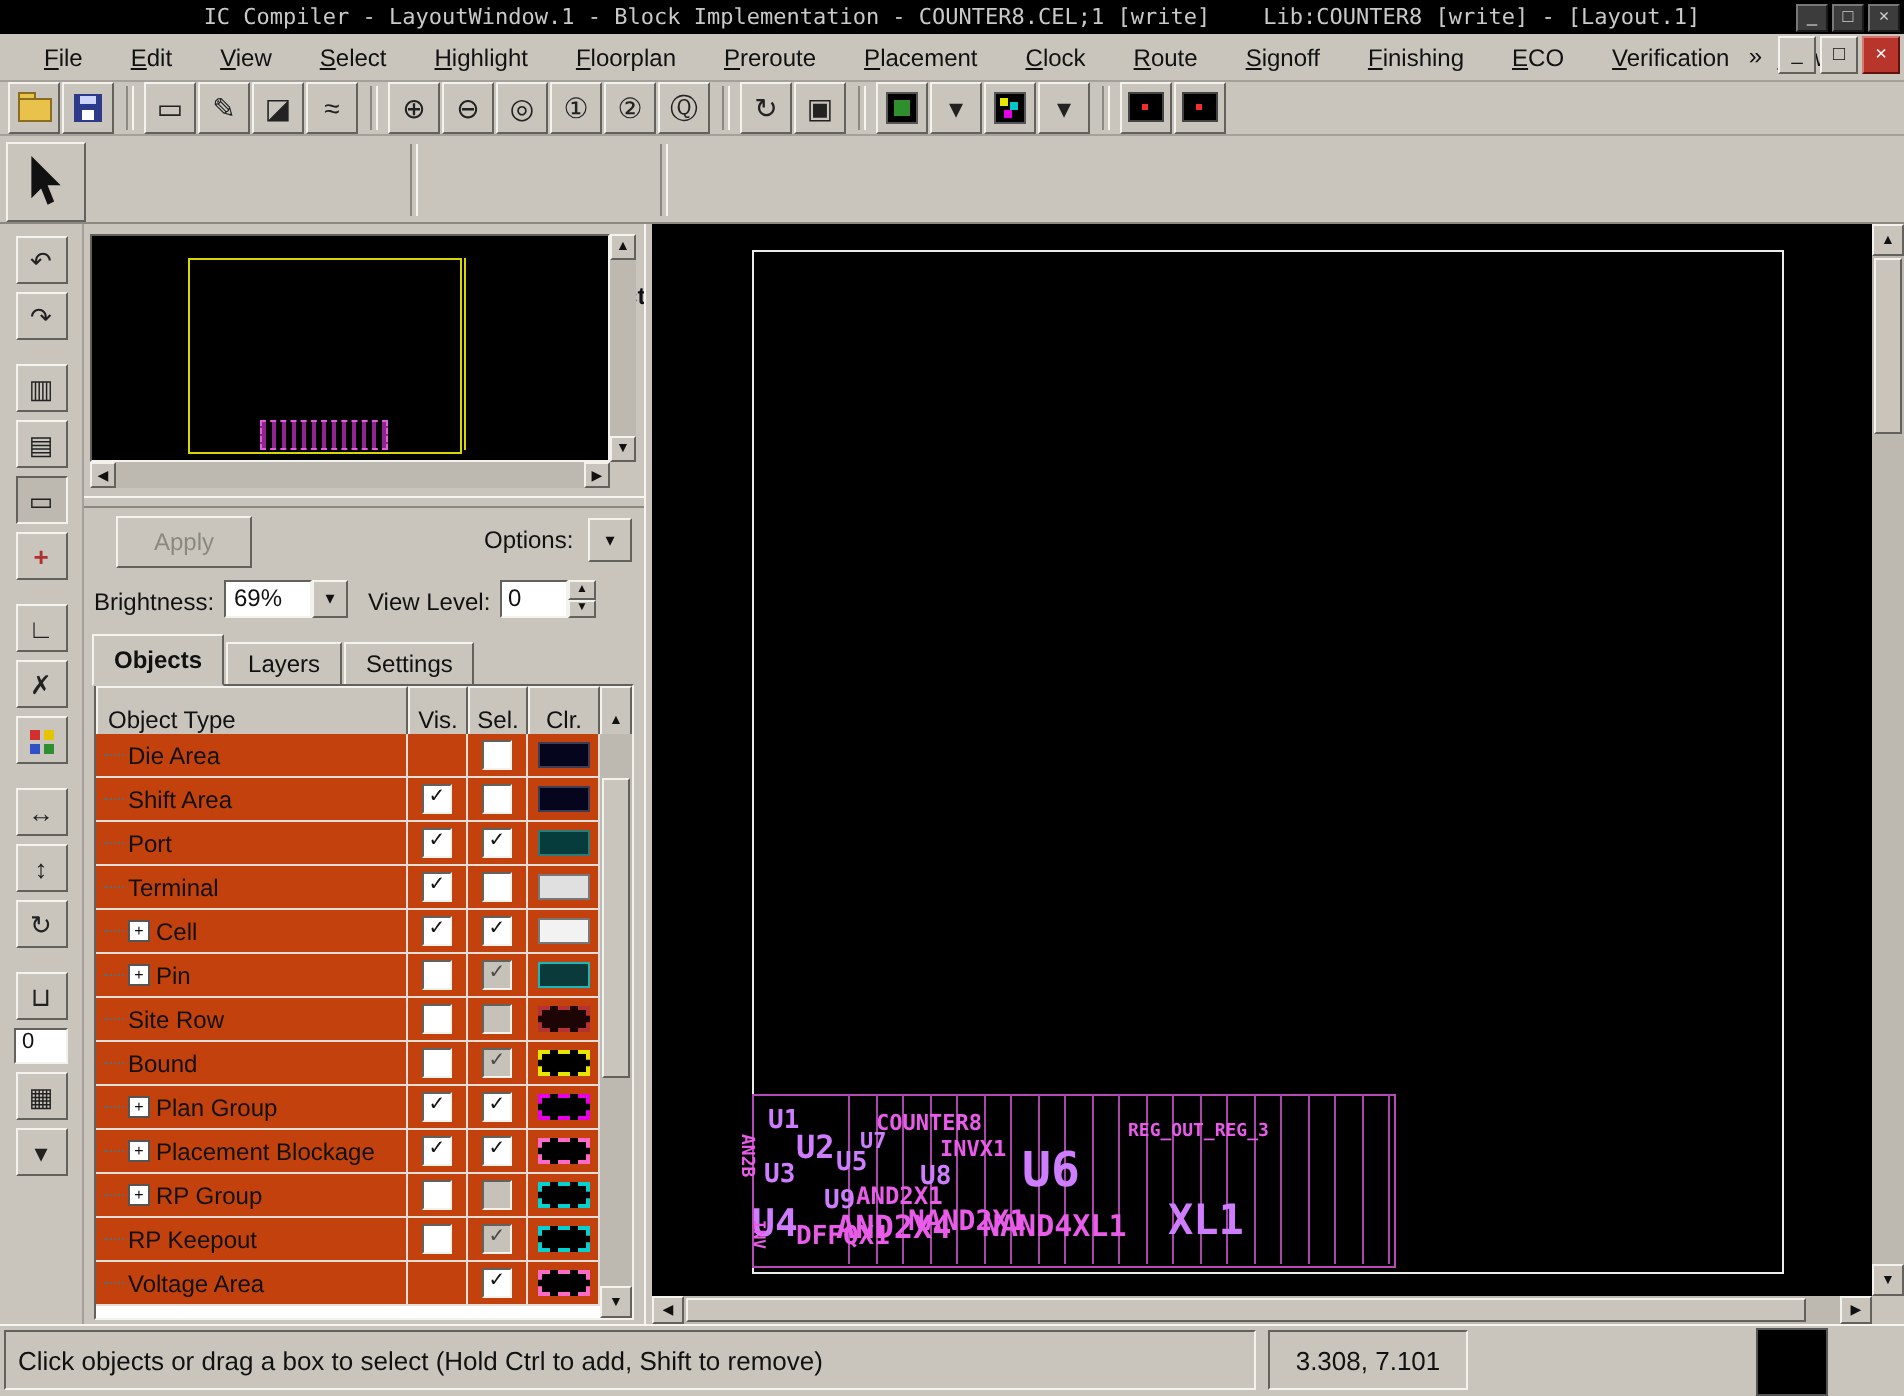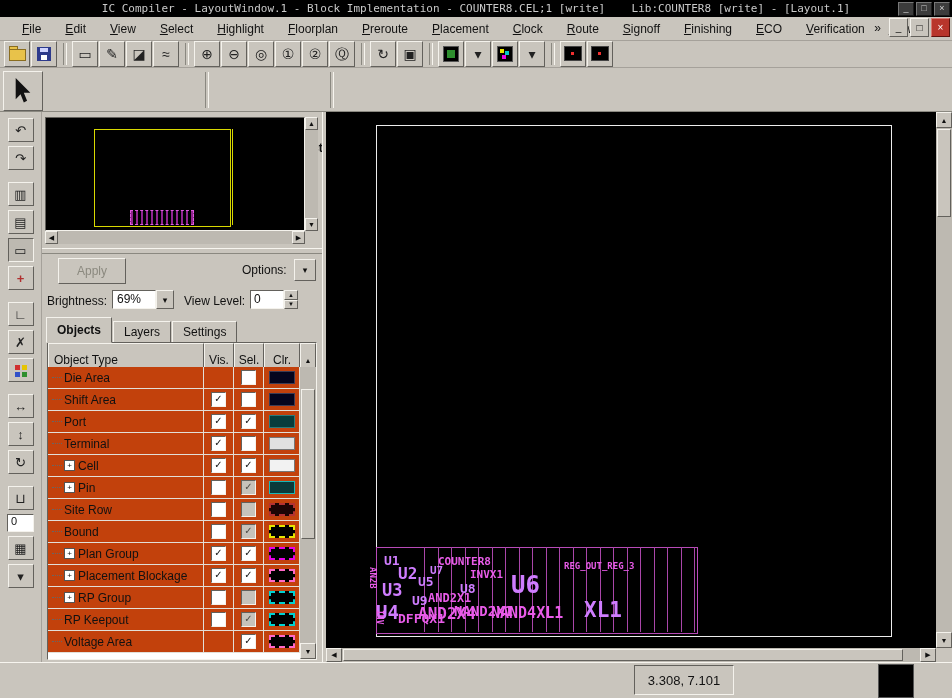--- a/index.html
+++ b/index.html
@@ -648,21 +648,21 @@
     <div class="vline" data-name="cell-column-line" style="left: 355px;"></div>
     <div class="vline" data-name="cell-column-line" style="left: 368px;"></div>
     <span class="clabel" data-name="instance-label" style="left: 185px; top: 459px; font-size: 24px; color: rgb(207, 125, 255);">U6</span>
     <span class="clabel" data-name="instance-label" style="left: 238px; top: 449px; font-size: 9px; color: rgb(233, 92, 233);">REG_OUT_REG_3</span>
     <span class="clabel" data-name="instance-label" style="left: 112px; top: 443px; font-size: 11px; color: rgb(233, 92, 233);">COUNTER8</span>
     <span class="clabel" data-name="instance-label" style="left: 58px; top: 441px; font-size: 13px; color: rgb(207, 125, 255);">U1</span>
     <span class="clabel" data-name="instance-label" style="left: 72px; top: 452px; font-size: 16px; color: rgb(207, 125, 255);">U2</span>
     <span class="clabel" data-name="instance-label" style="left: 104px; top: 452px; font-size: 11px; color: rgb(207, 125, 255);">U7</span>
     <span class="clabel" data-name="instance-label" style="left: 144px; top: 456px; font-size: 11px; color: rgb(233, 92, 233);">INVX1</span>
     <span class="clabel" data-name="instance-label" style="left: 92px; top: 462px; font-size: 13px; color: rgb(207, 125, 255);">U5</span>
-    <span class="clabel" data-name="instance-label" style="left: 56px; top: 468px; font-size: 17px; color: rgb(207, 125, 255);">U3</span>
+    <span class="clabel" data-name="instance-label" style="left: 56px; top: 468px; font-size: 13px; color: rgb(207, 125, 255);">U3</span>
     <span class="clabel" data-name="instance-label" style="left: 134px; top: 469px; font-size: 13px; color: rgb(207, 125, 255);">U8</span>
     <span class="clabel" data-name="instance-label" style="left: 102px; top: 479px; font-size: 12px; color: rgb(233, 92, 233);">AND2X1</span>
     <span class="clabel" data-name="instance-label" style="left: 86px; top: 481px; font-size: 13px; color: rgb(207, 125, 255);">U9</span>
     <span class="clabel" data-name="instance-label" style="left: 50px; top: 489px; font-size: 19px; color: rgb(207, 125, 255);">U4</span>
     <span class="clabel" data-name="instance-label" style="left: 92px; top: 492px; font-size: 16px; color: rgb(233, 92, 233);">AND2X4</span>
     <span class="clabel" data-name="instance-label" style="left: 128px; top: 491px; font-size: 14px; color: rgb(233, 92, 233);">NAND2X1</span>
     <span class="clabel" data-name="instance-label" style="left: 165px; top: 492px; font-size: 15px; color: rgb(233, 92, 233);">NAND4XL1</span>
     <span class="clabel" data-name="instance-label" style="left: 258px; top: 486px; font-size: 21px; color: rgb(207, 125, 255);">XL1</span>
     <span class="clabel" data-name="instance-label" style="left: 72px; top: 499px; font-size: 13px; color: rgb(233, 92, 233);">DFFQX1</span>
     <span class="clabel" data-name="instance-label" style="left: 52px; top: 455px; font-size: 9px; color: rgb(233, 92, 233); transform: rotate(90deg);">AN2B</span>
@@ -675,17 +675,20 @@
   <div class="sb-btn raised" style="left:0;bottom:0;width:16px;height:16px;" data-name="scroll-down-icon">▼</div>
 </div>
 <div class="canvas-hscroll" data-name="canvas-horizontal-scrollbar">
   <div class="sb-btn raised" style="left:0;top:0;width:16px;height:14px;" data-name="scroll-left-icon">◀</div>
   <div class="thumb raised" style="position:absolute;left:17px;top:1px;width:560px;height:12px;" data-name="scrollbar-thumb"></div>
   <div class="sb-btn raised" style="right:0;top:0;width:16px;height:14px;" data-name="scroll-right-icon">▶</div>
 </div>
 <div class="scroll-corner" data-name="scrollbar-corner"></div>
 
 <div data-name="status-bar">
+  <div class="sunken" data-name="status-message-box">
+    <span data-name="status-message">Click objects or drag a box to select (Hold Ctrl to add, Shift to remove)</span>
+  </div>
   <div class="sunken" data-name="coordinate-box">
     <span data-name="coordinate-display">3.308, 7.101</span>
   </div>
   <div data-name="background-color-swatch"></div>
 </div>
 
 </body></html>

